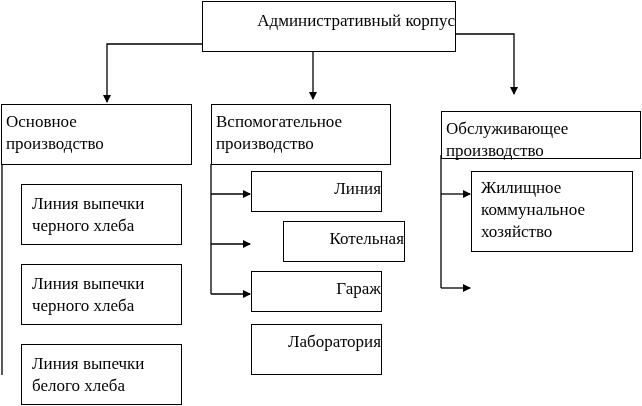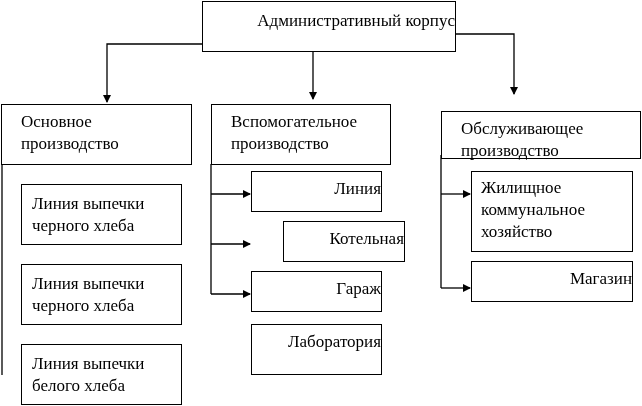--- a/index.html
+++ b/index.html
@@ -1,21 +1,21 @@
 <!DOCTYPE html>
 <html><head>
 <meta charset="utf-8">
 <style>
   html, body { margin:0; padding:0; background:#ffffff; }
   #canvas { position:relative; width:642px; height:406px; overflow:hidden; background:#ffffff;
     font-family:"Liberation Serif", "DejaVu Serif", serif; color:#000; }
   svg.lines { position:absolute; left:0; top:0; }
   .box { position:absolute; box-sizing:border-box; border:1.5px solid #000; background:#fff;
     font-size:17px; line-height:22px; }
-  .box.left { padding:6px 0 0 19px; text-align:left; }
+  .box.left { padding:6px 0 0 4px; text-align:left; }
   .box.center { text-align:right; padding-top:6px; }
 </style>
 </head>
 <body>
 
 <div id="canvas">
   <svg class="lines" width="642" height="406">
     <defs>
       <marker id="ah" markerWidth="8" markerHeight="8" refX="7" refY="4" orient="auto" markerUnits="userSpaceOnUse">
         <path d="M0,0 L8,4 L0,8 z" fill="#000"></path>
@@ -45,14 +45,13 @@
   <div class="box left" style="left:21px;top:184px;width:161px;height:61px;padding:8px 20px 0 10px;">Линия выпечки черного хлеба</div>
   <div class="box left" style="left:21px;top:264px;width:161px;height:61px;padding:8px 20px 0 10px;">Линия выпечки черного хлеба</div>
   <div class="box left" style="left:21px;top:344px;width:161px;height:61px;padding:8px 20px 0 10px;">Линия выпечки белого хлеба</div>
 
   <div class="box center" style="left:251px;top:171px;width:131px;height:41px;">Линия</div>
   <div class="box center" style="left:251px;top:221px;width:122px;height:41px;margin-left:32px;">Котельная</div>
   <div class="box center" style="left:251px;top:271px;width:131px;height:41px;">Гараж</div>
   <div class="box center" style="left:251px;top:324px;width:131px;height:51px;">Лаборатория</div>
 
   <div class="box left" style="left:471px;top:171px;width:162px;height:81px;padding:5px 30px 0 9px;">Жилищное коммунальное хозяйство</div>
-  <div class="box center" style="left:471px;top:261px;width:162px;height:41px;">Магазин</div>
 </div>
 
 </body></html>

